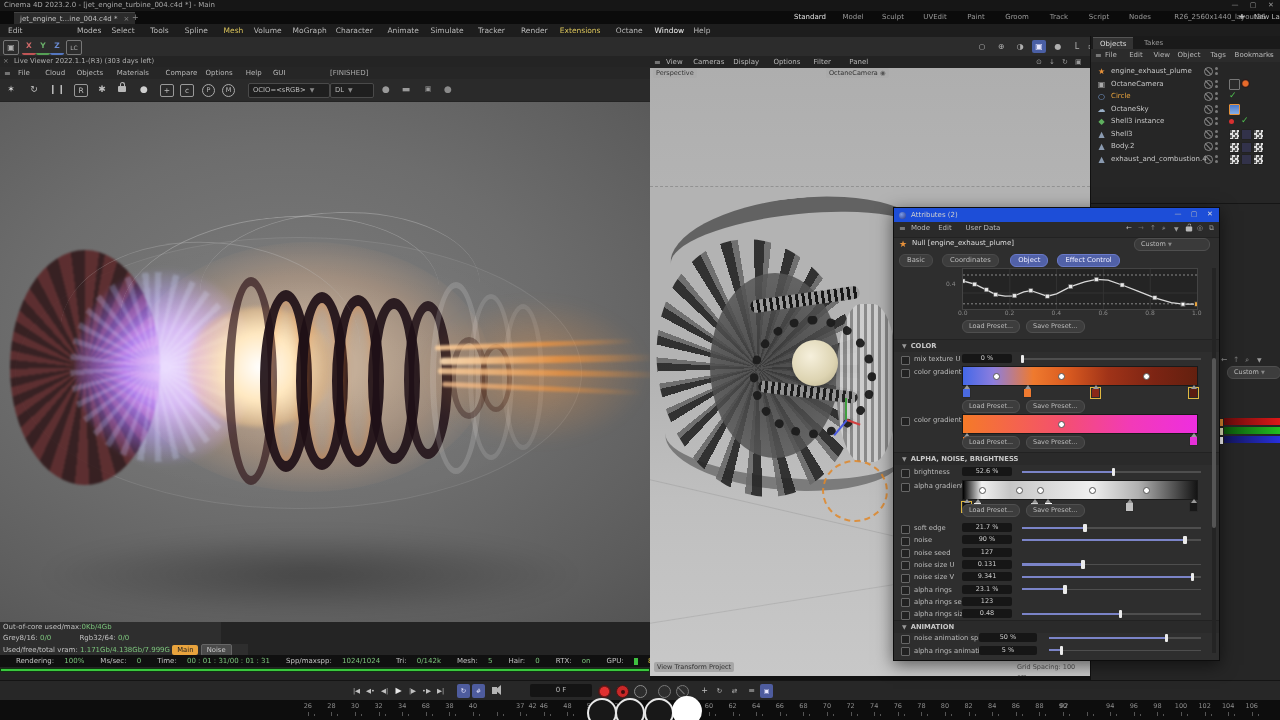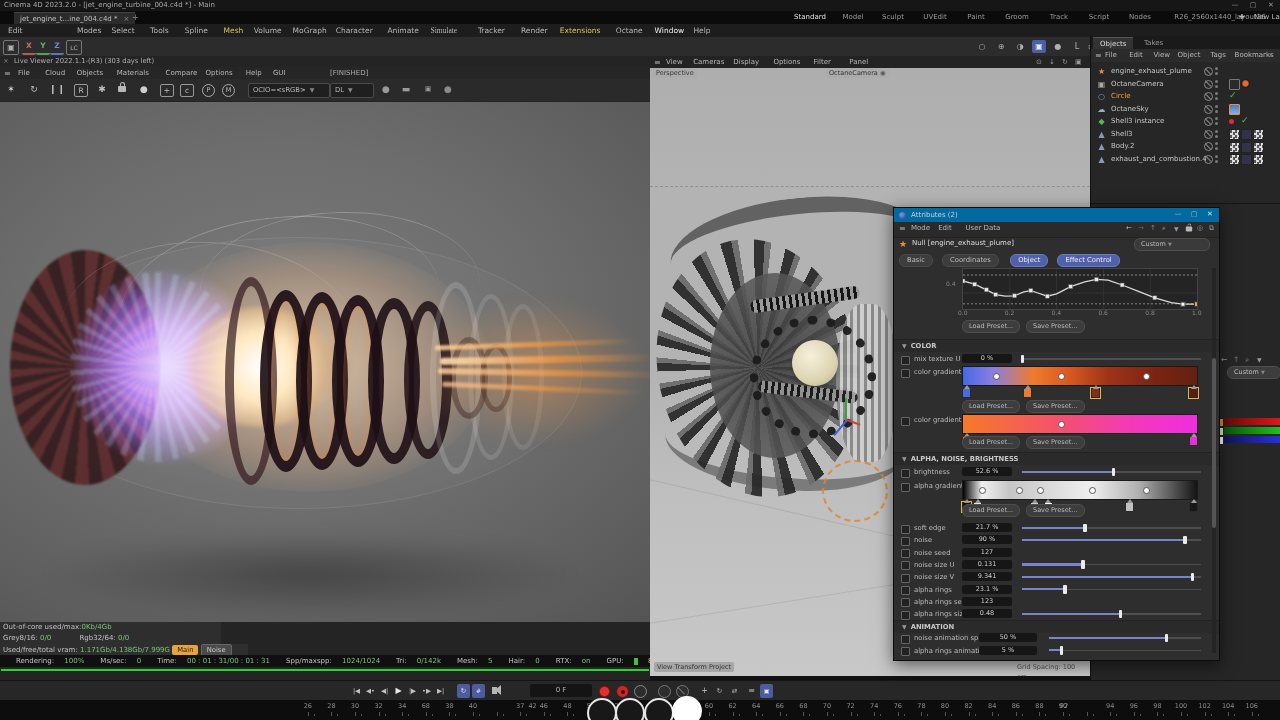--- a/index.html
+++ b/index.html
@@ -75,21 +75,21 @@
   .dots{position:absolute;left:124px;top:2px;width:4px;}
   .tgl{position:absolute;left:113px;top:2px;width:7px;height:7px;border:1px solid #8a8a8a;border-radius:50%;}
   .tgl::after{content:"";position:absolute;left:-1px;top:2.5px;width:8px;height:1px;background:#8a8a8a;transform:rotate(45deg);}
   .tag{position:absolute;top:1.5px;width:9px;height:9px;border-radius:1px;}
   .dock-div{position:absolute;left:0;top:167px;width:190px;height:1px;background:#151515;}
   .rgbbar{position:absolute;left:128px;width:62px;height:7px;border-radius:1px;}
   .rgbknot{position:absolute;left:0;top:0;width:3px;height:7px;border:1px solid #222;}
   
   #attrwin{left:893px;top:207px;width:325px;height:452px;background:#2e2e2e;z-index:50;
     box-shadow:0 4px 16px rgba(0,0,0,.55);border:1px solid #0d0d0d;}
-  .aw-title{position:absolute;left:0;top:0;width:325px;height:20px;background:#0369a1;font-size:7px;color:#cfcfcf;line-height:14px;}
+  .aw-title{position:absolute;left:0;top:0;width:325px;height:20px;background:#1d4ed8;font-size:7px;color:#cfcfcf;line-height:14px;}
   .aw-menu{position:absolute;left:0;top:14px;width:325px;height:15px;background:#2a2a2a;border-bottom:1px solid #222;}
   .aw-menu .mitem{font-size:7px;}
   .aw-obj{position:absolute;left:0;top:29px;width:325px;height:16px;}
   .aw-tabs{position:absolute;left:0;top:45px;width:325px;height:15px;}
   .atab{position:absolute;top:1px;height:11px;line-height:11px;border-radius:6px;background:#3d3d3d;color:#bbb;
     font-size:6.8px;padding:0 7px;border:1px solid #4a4a4a;}
   .atab.active{background:#5161a8;border-color:#6a7ac8;color:#eef;}
   .curvebox{position:absolute;left:68px;top:60px;width:234px;height:40px;background:#242424;border:1px solid #444;}
   .ctick{position:absolute;top:101px;font-size:6px;color:#8a8a8a;}
   .ytick{position:absolute;left:52px;top:72px;font-size:6px;color:#8a8a8a;}
@@ -157,21 +157,21 @@
       <span class="mitem accent" style="left: 38.2px; margin-top: 24px;">Create</span>
       <span class="mitem" style="left: 77px;">Modes</span>
       <span class="mitem" style="left: 111.5px;">Select</span>
       <span class="mitem" style="left: 150.3px;">Tools</span>
       <span class="mitem" style="left: 184.8px;">Spline</span>
       <span class="mitem accent" style="left: 223.6px;">Mesh</span>
       <span class="mitem" style="left: 253.8px;">Volume</span>
       <span class="mitem" style="left: 292.6px;">MoGraph</span>
       <span class="mitem" style="left: 335.7px;">Character</span>
       <span class="mitem" style="left: 387.4px;">Animate</span>
-      <span class="mitem" style="left: 430.5px; font-family: Liberation Serif, serif;">Simulate</span>
+      <span class="mitem" style="left: 430.5px;">Simulate</span>
       <span class="mitem" style="left: 477.9px;">Tracker</span>
       <span class="mitem" style="left: 521px;">Render</span>
       <span class="mitem accent" style="left: 559.8px;">Extensions</span>
       <span class="mitem" style="left: 615.8px;">Octane</span>
       <span class="mitem bright" style="left: 654.6px;">Window</span>
       <span class="mitem" style="left: 693.4px;">Help</span>
     </div>
 
   <div id="toolbar" class="abs">
     <span class="tbico" style="left:3px;border:1px solid #777">▣</span>

